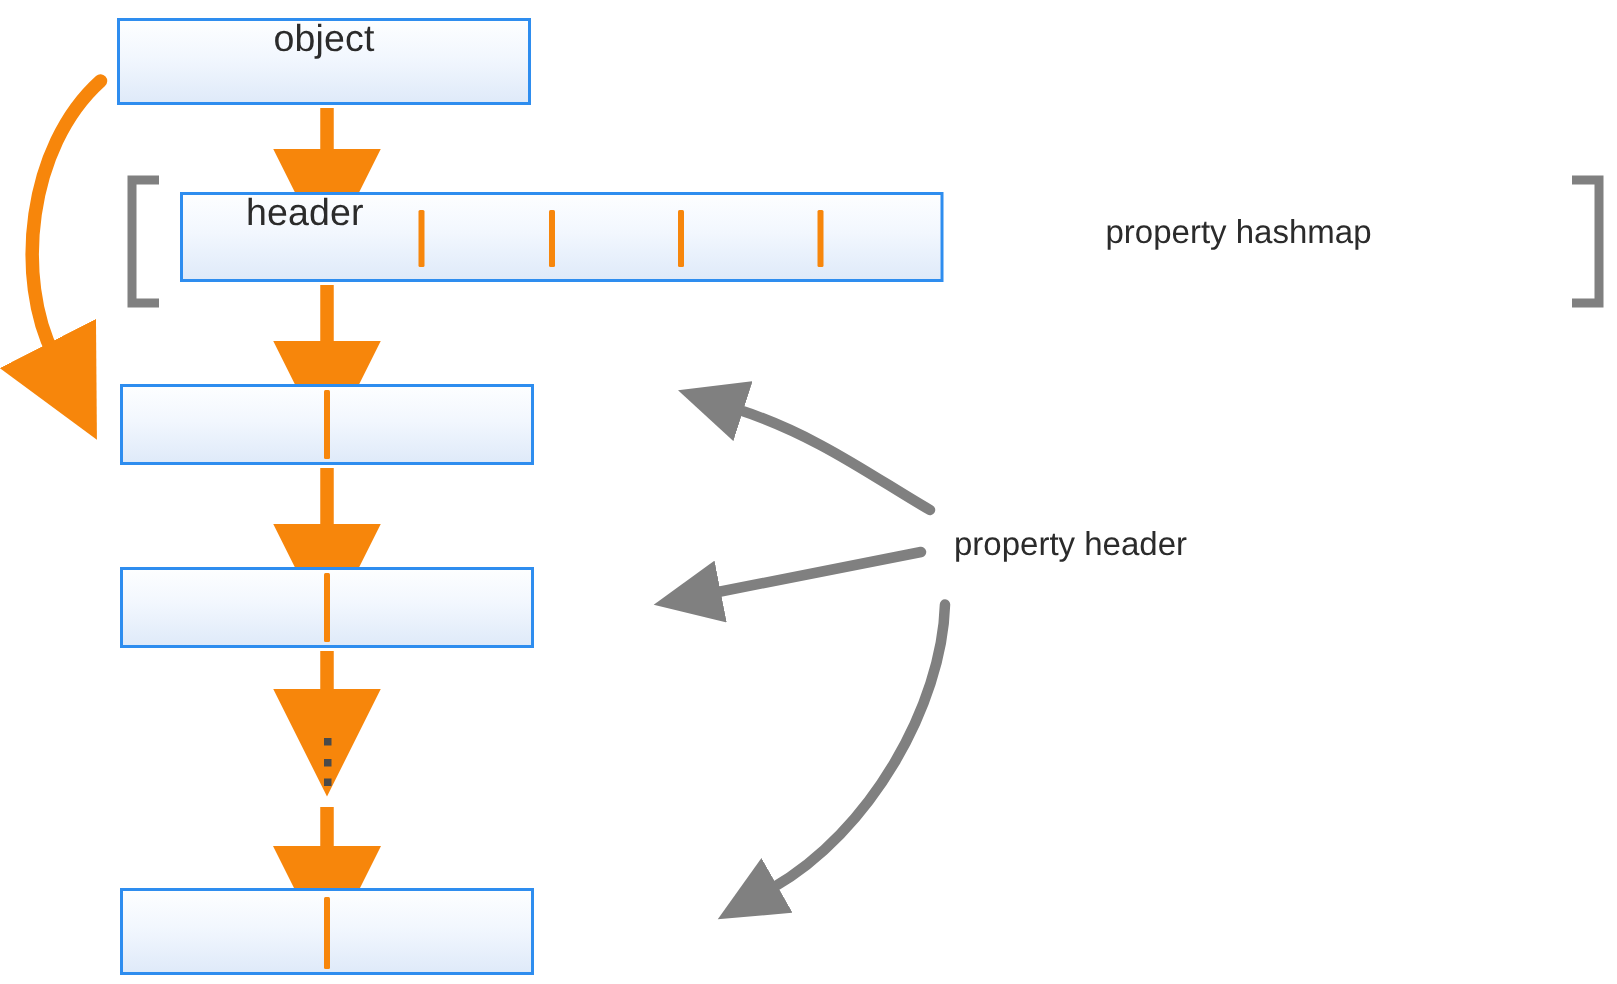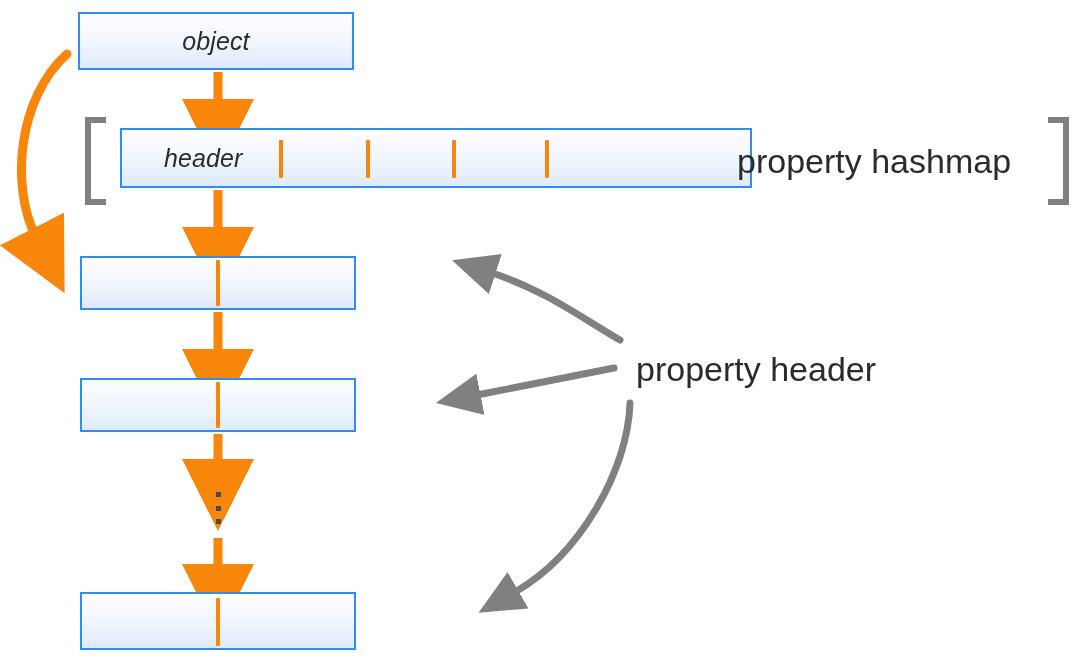--- a/index.html
+++ b/index.html
@@ -16,39 +16,38 @@
     height: 656px;
     background: #ffffff;
     overflow: hidden;
   }
   .box {
     position: absolute;
     box-sizing: border-box;
     border: 2px solid #2E8DEF;
     background: linear-gradient(to bottom, #fdfeff 0%, #f2f7fe 45%, #dfeaf9 100%);
     display: flex;
-    align-items: center;
+    align-items: flex-start;
     justify-content: center;
-    font-style: italic;
   }
   .box-label {
     font-size: 25px;
     color: #2b2b2b;
     letter-spacing: 0.1px;
     line-height: 1;
   }
   .tick {
     position: absolute;
     width: 4px;
     background: #F7860B;
     border-radius: 1px;
   }
   .plain-text {
     position: absolute;
-    font-size: 34px;
+    font-size: 22px;
     color: #2b2b2b;
     white-space: nowrap;
     line-height: 1;
   }
   .svg-layer {
     position: absolute;
     left: 0;
     top: 0;
     width: 1078px;
     height: 656px;
@@ -119,21 +118,21 @@
 
     <g>
       <path d="M 1048,120 L 1066,120 L 1066,202 L 1048,202" fill="none" stroke="#808080" stroke-width="6" stroke-linecap="butt"></path>
     </g>
   </svg>
 
   <div class="box" style="left:78px; top:12px; width:276px; height:58px;">
     <span class="box-label">object</span>
   </div>
 
-  <div class="box" style="left:120px; top:128px; width:632px; height:60px; justify-content:flex-start;">
+  <div class="box" style="left:120px; top:128px; width:509px; height:60px; justify-content:flex-start;">
     <span class="box-label" style="margin-left:42px;">header</span>
   </div>
   <div class="tick" style="left:279px; top:140px; height:38px;"></div>
   <div class="tick" style="left:366px; top:140px; height:38px;"></div>
   <div class="tick" style="left:452px; top:140px; height:38px;"></div>
   <div class="tick" style="left:545px; top:140px; height:38px;"></div>
 
   <div class="box" style="left:80px; top:256px; width:276px; height:54px;"></div>
   <div class="tick" style="left:216px; top:260px; height:46px;"></div>
 

